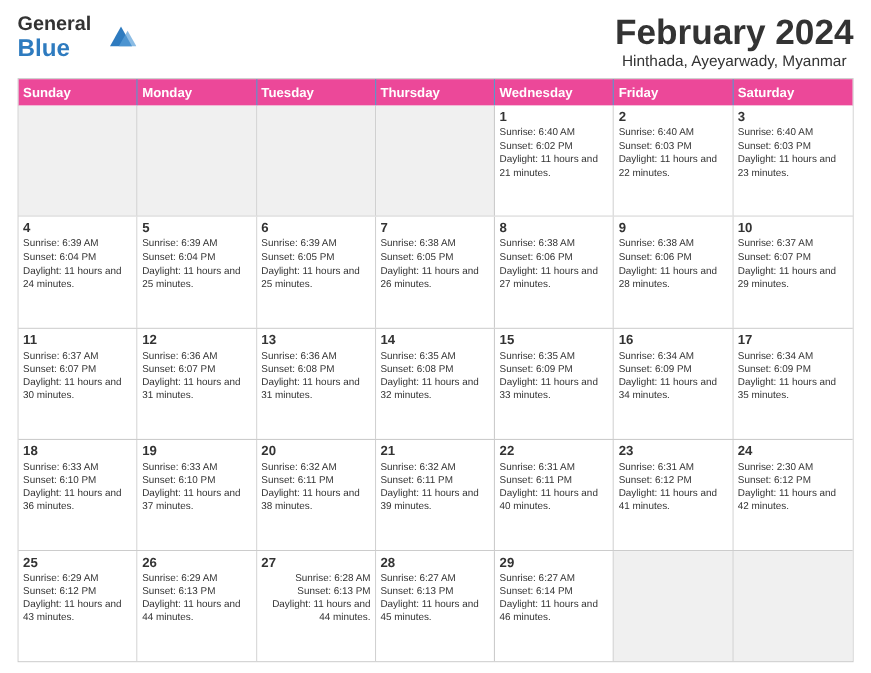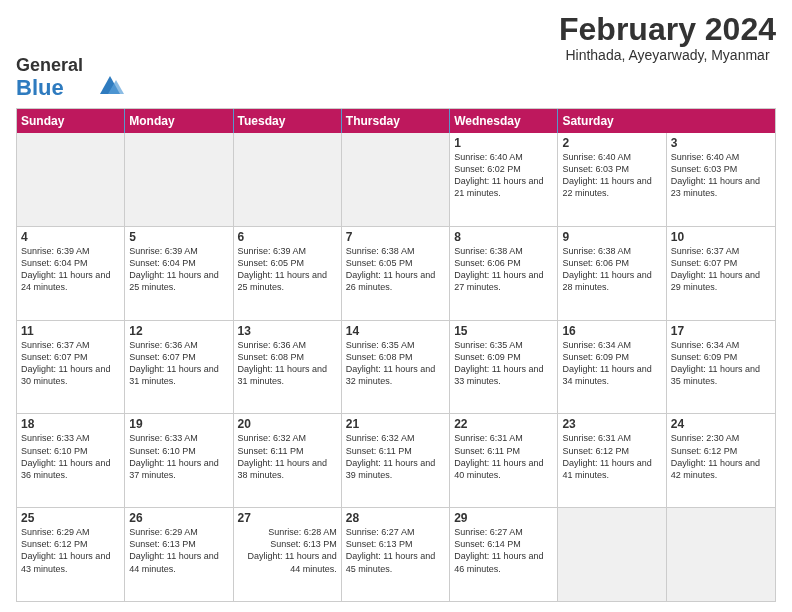--- a/index.html
+++ b/index.html
@@ -18,23 +18,22 @@
       flex-direction: column;
     }
     .header {
       display: flex;
       justify-content: space-between;
       align-items: flex-start;
       margin-bottom: 8px;
     }
     .logo {
       display: flex;
-      align-items: flex-end;
+      align-items: center;
       gap: 11px;
-      margin-top: 44px;
     }
     .logo-text {
       display: flex;
       flex-direction: column;
       line-height: 1.1;
     }
     .logo-icon {
       width: 28px;
       height: 28px;
       margin-left: 2px;
@@ -55,21 +54,21 @@
     }
     .calendar {
       flex: 1;
       display: flex;
       flex-direction: column;
       border: 1px solid #ccc;
     }
     .cal-header-row {
       display: grid;
       grid-template-columns: repeat(7, 1fr);
-      background: #be185d;
+      background: #ec4899;
     }
     .cal-header-cell {
       color: #fff;
       font-size: 12px;
       font-weight: bold;
       padding: 5px 4px;
       text-align: left;
       border-right: 1px solid #5599cc;
     }
     .cal-header-cell:last-child {
@@ -140,20 +139,21 @@
     </div>
   </div>
 
   <div class="calendar">
     <div class="cal-header-row">
     <div class="cal-header-cell">Sunday</div>
         <div class="cal-header-cell">Monday</div>
         <div class="cal-header-cell">Tuesday</div>
         <div class="cal-header-cell">Thursday</div>
         <div class="cal-header-cell">Wednesday</div>
+        <div class="cal-header-cell">Friday</div>
         <div class="cal-header-cell">Saturday</div>
       </div>
     <div class="cal-body">
     <div class="cal-row">
           <div class="cal-cell empty shaded"></div>
           <div class="cal-cell empty shaded"></div>
           <div class="cal-cell empty shaded"></div>
           <div class="cal-cell empty shaded"></div>
           <div class="cal-cell">
             <span class="day-num">1</span>

